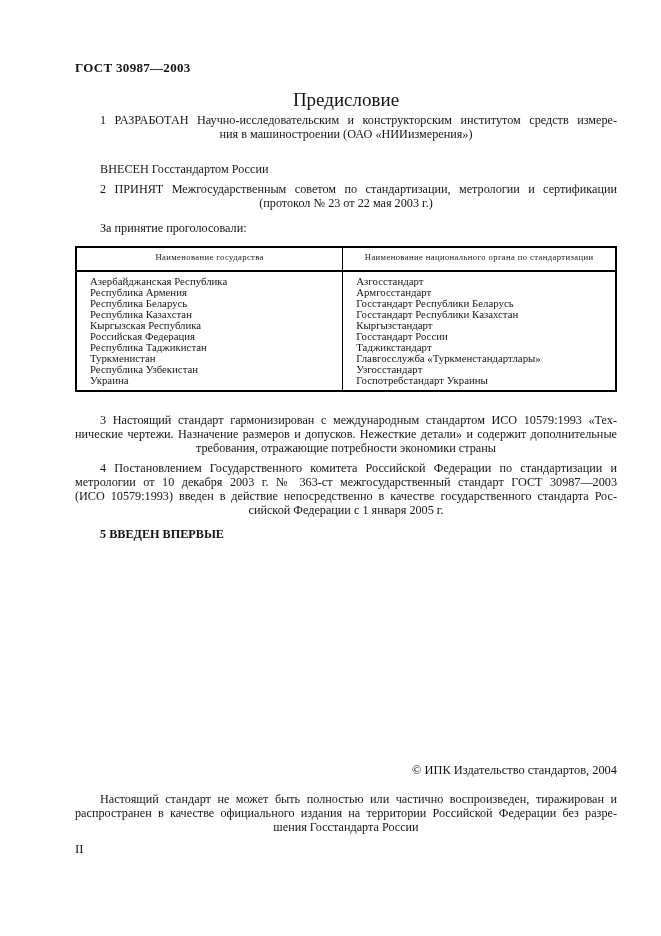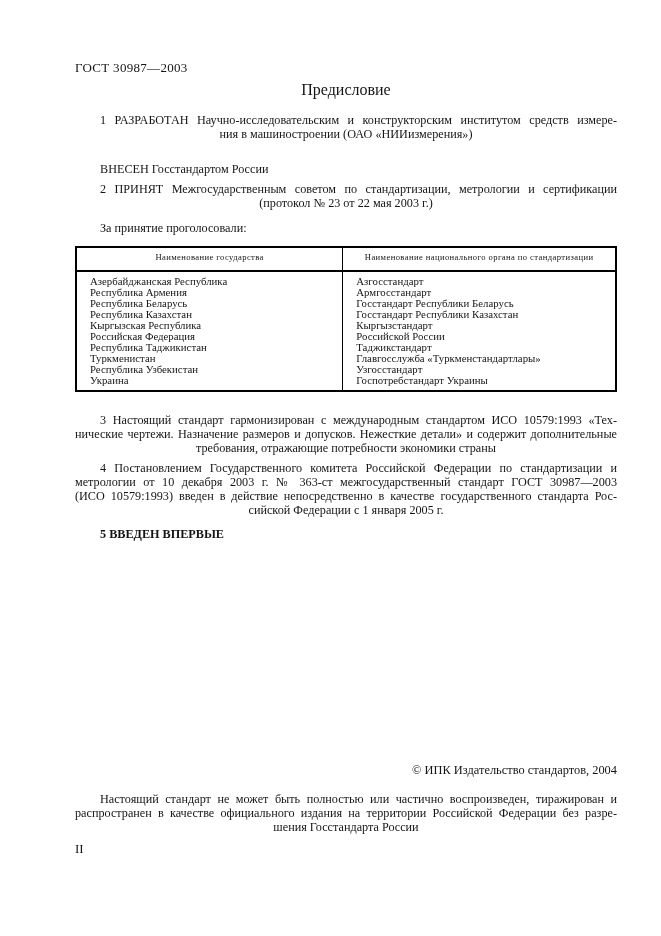--- a/index.html
+++ b/index.html
@@ -15,27 +15,27 @@
     background: #ffffff;
     font-family: "Liberation Serif", "DejaVu Serif", serif;
     color: #151515;
     overflow: hidden;
   }
   .abs { position: absolute; left: 75px; width: 542px; }
 
   .doc-code {
     top: 60px;
     font-size: 13px;
-    font-weight: normal;
+    font-weight: bold;
     letter-spacing: 0.3px;
   }
   .preface-title {
-    top: 81px;
+    top: 89px;
     text-align: center;
-    font-size: 16px;
+    font-size: 19px;
   }
 
   .para { font-size: 12.2px; line-height: 14px; }
   .tline { text-align: justify; text-align-last: justify; white-space: normal; }
   .tline-last { text-align: center; text-align-last: auto; }
   .indent { text-indent: 25px; }
 
   .p1 { top: 113px; }
   .vnesen { top: 162px; }
   .p2 { top: 182px; }
@@ -128,21 +128,21 @@
         <div class="vt-line">Туркменистан</div>
         <div class="vt-line">Республика Узбекистан</div>
         <div class="vt-line">Украина</div>
       </div>
       <div class="vt-col org">
         <div class="vt-line">Азгосстандарт</div>
         <div class="vt-line">Армгосстандарт</div>
         <div class="vt-line">Госстандарт Республики Беларусь</div>
         <div class="vt-line">Госстандарт Республики Казахстан</div>
         <div class="vt-line">Кыргызстандарт</div>
-        <div class="vt-line">Российской России</div>
+        <div class="vt-line">Госстандарт России</div>
         <div class="vt-line">Таджикстандарт</div>
         <div class="vt-line">Главгосслужба «Туркменстандартлары»</div>
         <div class="vt-line">Узгосстандарт</div>
         <div class="vt-line">Госпотребстандарт Украины</div>
       </div>
     </div>
   </div>
 
   <div class="abs para p3">
     <div class="tline indent">3 Настоящий стандарт гармонизирован с международным стандартом ИСО 10579:1993 «Тех-</div>

